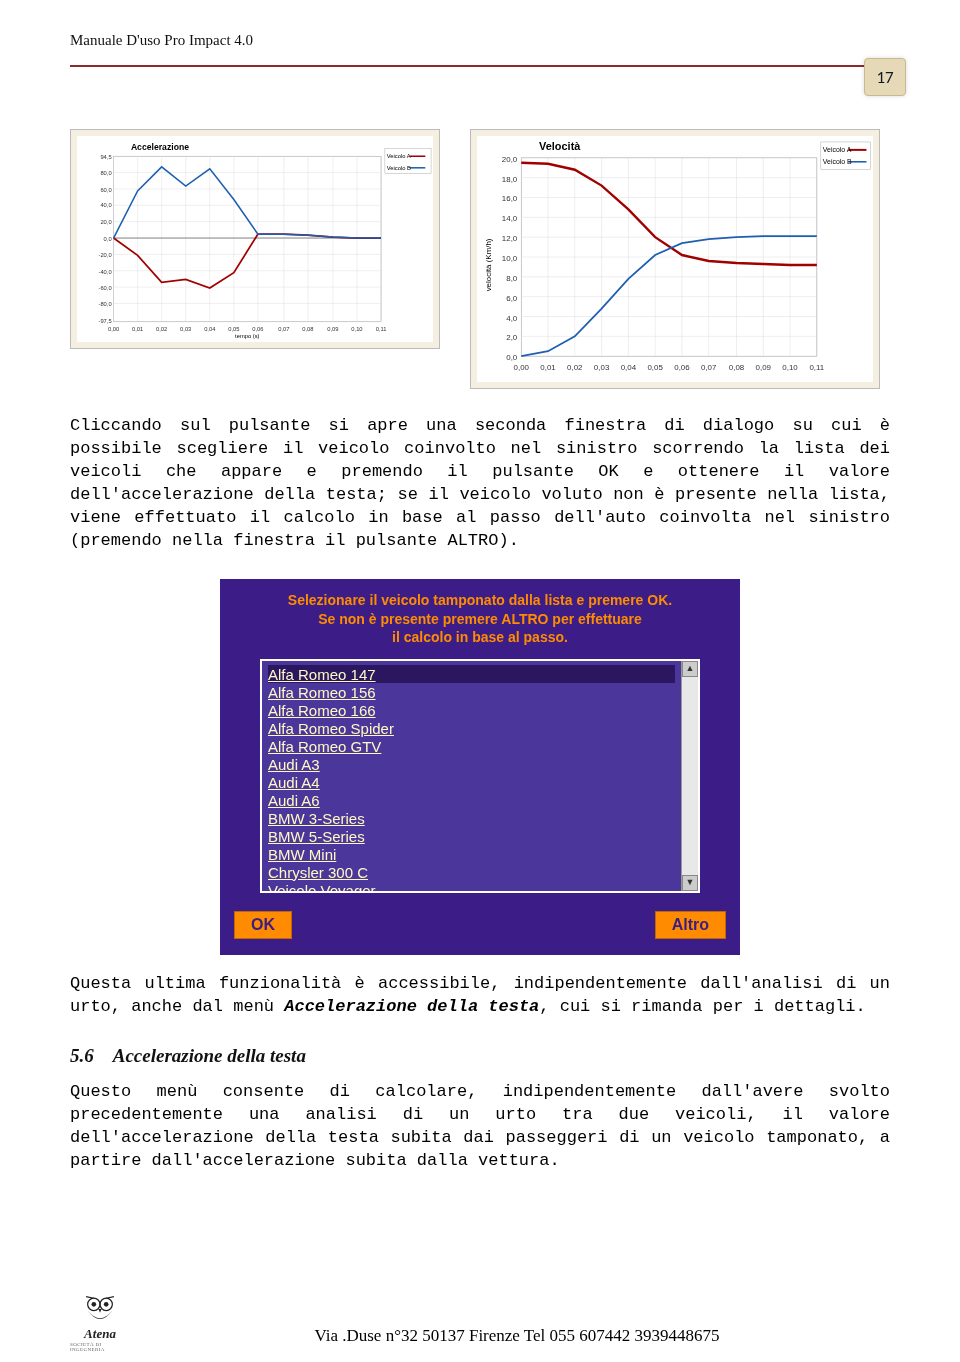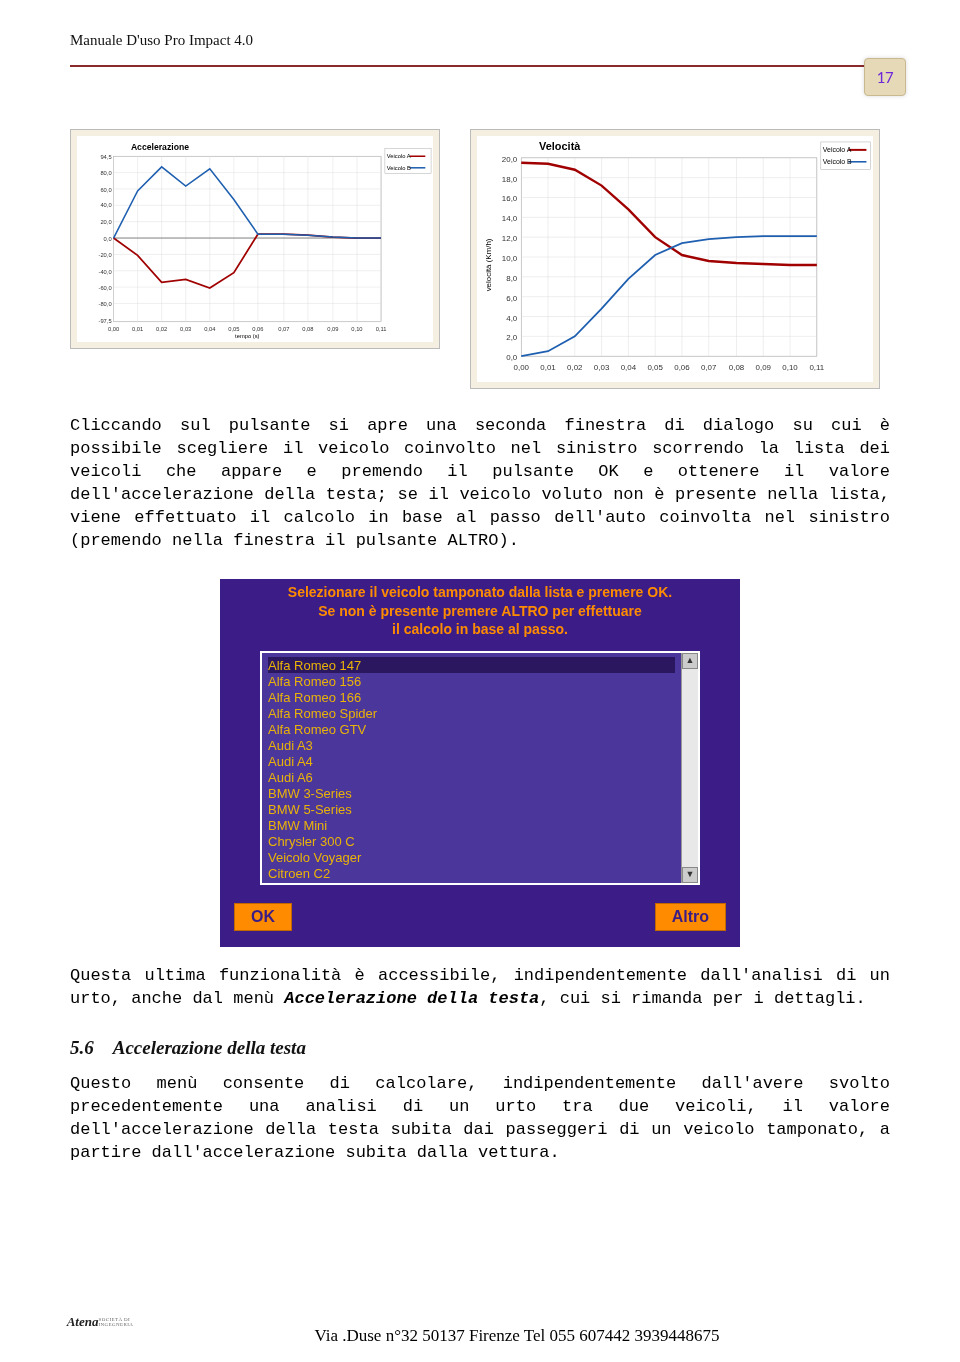--- a/index.html
+++ b/index.html
@@ -35,21 +35,21 @@
     height: 36px;
     background: #e6d9b8;
     border: 1px solid #c9b98f;
     border-radius: 4px;
     box-shadow: 0 0 4px rgba(0,0,0,0.15);
     display: flex;
     align-items: center;
     justify-content: center;
     font-family: Calibri, Arial, sans-serif;
     font-size: 17px;
-    color: #6d28d9;
+    color: #0f172a;
   }
   .charts-row {
     display: flex;
     gap: 30px;
     margin-top: 62px;
     margin-bottom: 26px;
   }
   .chart-box {
     background: #f4efe0;
     border: 1px solid #bbb;
@@ -70,21 +70,21 @@
     line-height: 1.35;
     text-align: justify;
     margin: 12px 0 12px 0;
   }
   .dialog-wrap {
     margin: 10px auto 18px auto;
     width: 520px;
   }
   .dialog {
     background: #3c1d87;
-    padding: 4px 14px 16px 14px;
+    padding: 12px 14px 16px 14px;
     box-sizing: border-box;
     margin-top: 26px;
   }
   .dialog-title {
     color: #ff8c00;
     font-family: Arial, sans-serif;
     font-weight: bold;
     font-size: 14px;
     text-align: center;
     line-height: 1.35;
@@ -98,25 +98,26 @@
   }
   .list-box {
     flex: 1;
     background: #4b369b;
     height: 230px;
     overflow: hidden;
     padding: 4px 6px;
     box-sizing: border-box;
   }
   .list-item {
-    color: #eab308;
+    color: #fef9c3;
     font-family: Arial, sans-serif;
-    font-size: 13px;
+    font-size: 15px;
     padding: 0.5px 0;
     white-space: nowrap;
+    text-decoration: underline;
   }
   .list-item.sel { background: #2a1760; }
   .scroll-col {
     width: 16px;
     background: #e8e8e8;
     display: flex;
     flex-direction: column;
     justify-content: space-between;
     align-items: center;
     border-left: 1px solid #999;
@@ -160,21 +161,21 @@
     left: 70px;
     right: 70px;
     display: flex;
     align-items: flex-end;
     gap: 14px;
   }
   .owl-logo {
     width: 60px;
     height: 60px;
     display: flex;
-    flex-direction: row;
+    flex-direction: column;
     align-items: center;
     justify-content: center;
     font-size: 8px;
     color: #555;
   }
   .owl-svg { width: 44px; height: 44px; }
   .footer-text {
     font-family: 'Times New Roman', serif;
     font-size: 17px;
     color: #000;

